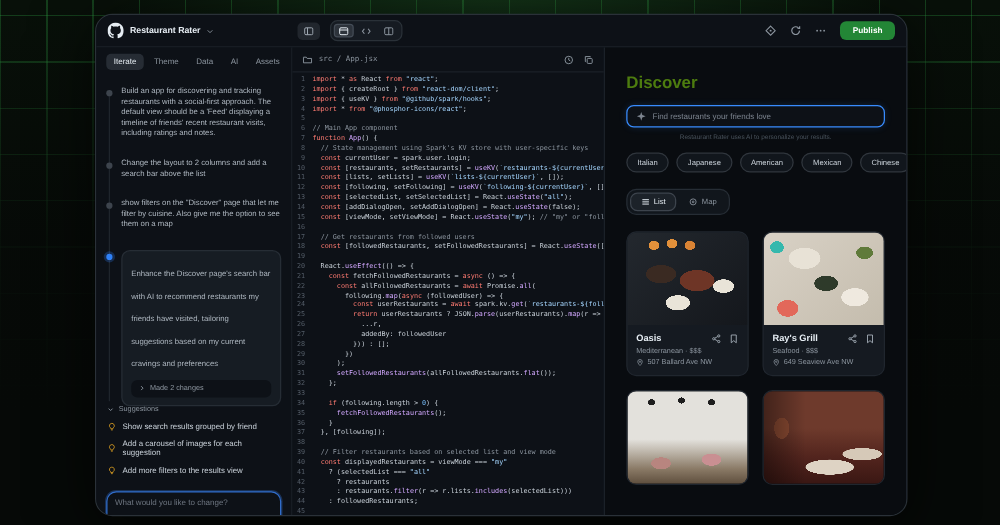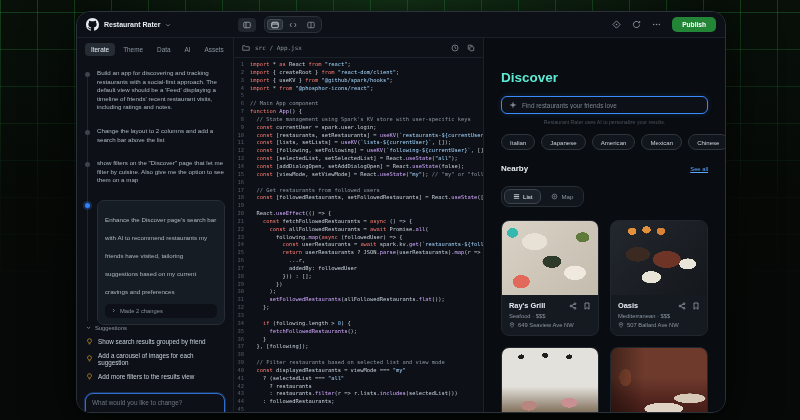--- a/index.html
+++ b/index.html
@@ -65,21 +65,21 @@
   .breadcrumb { font-size:6px; font-family:"DejaVu Sans Mono",monospace; color:#8b949e; }
   .ed-actions { margin-left:auto; display:flex; gap:8px; }
   .code { flex:1; overflow:hidden; padding-top:3px; font-family:"DejaVu Sans Mono",monospace; font-size:5.4px; line-height:7.85px; }
   .cl { display:flex; white-space:pre; }
   .cl .g { flex:none; width:16px; text-align:right; padding-right:6px; color:#545d68; }
   .cl .c { color:#c9d1d9; overflow:hidden; }
   .tk-k { color:#ff7b72; } .tk-s { color:#a5d6ff; } .tk-c { color:#8b949e; }
   .tk-f { color:#d2a8ff; } .tk-n { color:#79c0ff; }
 
   
-  .pv-title { font-size:13.5px; font-weight:bold; color:#5eead4; margin-top:32px; }
+  .pv-title { font-size:13.5px; font-weight:bold; color:#4d7c0f; margin-top:20px; }
   .searchbox { margin-top:11px; height:18px; border:1px solid #388bfd; border-radius:6px; display:flex; align-items:center; gap:5px; padding:0 7px; background:#0d1117; box-shadow:0 0 6px rgba(56,139,253,.18); }
   .searchbox input { flex:1; background:transparent; border:none; outline:none; color:#c9d1d9; font-size:6.4px; font-family:inherit; }
   .searchbox input::placeholder { color:#7d8590; }
   .pv-caption { text-align:center; font-size:5.2px; color:#49535d; margin-top:5px; }
   .sect-row { display:flex; align-items:baseline; justify-content:space-between; margin-top:14px; }
   .sect-title { font-size:8px; font-weight:bold; color:#e6edf3; }
   .see-all { font-size:5.8px; color:#58a6ff; text-decoration:underline; text-underline-offset:1px; }
   .pills { display:flex; gap:6px; margin-top:9px; }
   .pill { font-size:6.1px; color:#c9d1d9; border:1px solid #30363d; background:#11161c; border-radius:999px; padding:3.5px 8px; }
   .toggle { display:inline-flex; gap:2px; margin-top:13px; background:#11161c; border:1px solid #262d35; border-radius:8px; padding:2px; }
@@ -342,42 +342,66 @@
       <div class="pv-caption">Restaurant Rater uses AI to personalize your results.</div>
 
       <div class="pills">
         <span class="pill">Italian</span>
         <span class="pill">Japanese</span>
         <span class="pill">American</span>
         <span class="pill">Mexican</span>
         <span class="pill">Chinese</span>
       </div>
 
-      <div class="sect-row">
-        <span class="sect-title">Nearby</span>
-        <span class="see-all">See all</span>
-      </div>
 
       <div class="toggle">
         <div class="tg-seg sel">
           <svg width="7" height="7" viewBox="0 0 16 16" fill="none" stroke="currentColor" stroke-width="1.8">
               <path d="M2 4h12M2 8h12M2 12h12"></path>
             </svg>
           <span>List</span>
         </div>
         <div class="tg-seg">
           <svg width="7" height="7" viewBox="0 0 16 16" fill="none" stroke="currentColor" stroke-width="1.6">
               <circle cx="8" cy="8" r="5.5"></circle>
               <circle cx="8" cy="8" r="1.6"></circle>
             </svg>
           <span>Map</span>
         </div>
       </div>
 
       <div class="cards">
+        <div class="card">
+          <div class="card-img img-1"></div>
+          <div class="card-body">
+            <div class="card-top">
+              <span class="card-name">Oasis</span>
+              <span class="card-icons">
+                <svg width="8" height="8" viewBox="0 0 16 16" fill="none" stroke="currentColor" stroke-width="1.5">
+                    <circle cx="12" cy="3.5" r="1.8"></circle>
+                    <circle cx="4" cy="8" r="1.8"></circle>
+                    <circle cx="12" cy="12.5" r="1.8"></circle>
+                    <path d="M5.6 7.1 10.4 4.4M5.6 8.9l4.8 2.7"></path>
+                  </svg>
+                <svg width="8" height="8" viewBox="0 0 16 16" fill="none" stroke="currentColor" stroke-width="1.5">
+                    <path d="M4 2h8v12.5L8 11l-4 3.5Z"></path>
+                  </svg>
+              </span>
+            </div>
+            <div class="card-meta">Mediterranean · $$$</div>
+            <div class="card-addr">
+              <svg width="6" height="6" viewBox="0 0 16 16" fill="none" stroke="currentColor" stroke-width="1.6">
+                  <path d="M8 1.5a4.8 4.8 0 0 1 4.8 4.8C12.8 9.8 8 14.5 8 14.5S3.2 9.8 3.2 6.3A4.8 4.8 0 0 1 8 1.5Z"></path>
+                  <circle cx="8" cy="6.3" r="1.5"></circle>
+                </svg>
+              <span>507 Ballard Ave NW</span>
+            </div>
+          </div>
+        </div>
+
         <div class="card">
           <div class="card-img img-0"></div>
           <div class="card-body">
             <div class="card-top">
               <span class="card-name">Ray's Grill</span>
               <span class="card-icons">
                 <svg width="8" height="8" viewBox="0 0 16 16" fill="none" stroke="currentColor" stroke-width="1.5">
                     <circle cx="12" cy="3.5" r="1.8"></circle>
                     <circle cx="4" cy="8" r="1.8"></circle>
                     <circle cx="12" cy="12.5" r="1.8"></circle>
@@ -393,48 +417,20 @@
               <svg width="6" height="6" viewBox="0 0 16 16" fill="none" stroke="currentColor" stroke-width="1.6">
                   <path d="M8 1.5a4.8 4.8 0 0 1 4.8 4.8C12.8 9.8 8 14.5 8 14.5S3.2 9.8 3.2 6.3A4.8 4.8 0 0 1 8 1.5Z"></path>
                   <circle cx="8" cy="6.3" r="1.5"></circle>
                 </svg>
               <span>649 Seaview Ave NW</span>
             </div>
           </div>
         </div>
 
         <div class="card">
-          <div class="card-img img-1"></div>
-          <div class="card-body">
-            <div class="card-top">
-              <span class="card-name">Oasis</span>
-              <span class="card-icons">
-                <svg width="8" height="8" viewBox="0 0 16 16" fill="none" stroke="currentColor" stroke-width="1.5">
-                    <circle cx="12" cy="3.5" r="1.8"></circle>
-                    <circle cx="4" cy="8" r="1.8"></circle>
-                    <circle cx="12" cy="12.5" r="1.8"></circle>
-                    <path d="M5.6 7.1 10.4 4.4M5.6 8.9l4.8 2.7"></path>
-                  </svg>
-                <svg width="8" height="8" viewBox="0 0 16 16" fill="none" stroke="currentColor" stroke-width="1.5">
-                    <path d="M4 2h8v12.5L8 11l-4 3.5Z"></path>
-                  </svg>
-              </span>
-            </div>
-            <div class="card-meta">Mediterranean · $$$</div>
-            <div class="card-addr">
-              <svg width="6" height="6" viewBox="0 0 16 16" fill="none" stroke="currentColor" stroke-width="1.6">
-                  <path d="M8 1.5a4.8 4.8 0 0 1 4.8 4.8C12.8 9.8 8 14.5 8 14.5S3.2 9.8 3.2 6.3A4.8 4.8 0 0 1 8 1.5Z"></path>
-                  <circle cx="8" cy="6.3" r="1.5"></circle>
-                </svg>
-              <span>507 Ballard Ave NW</span>
-            </div>
-          </div>
-        </div>
-
-        <div class="card">
           <div class="card-img img-2"></div>
 
         </div>
 
         <div class="card">
           <div class="card-img img-3"></div>
 
         </div>
       </div>
     </div>

